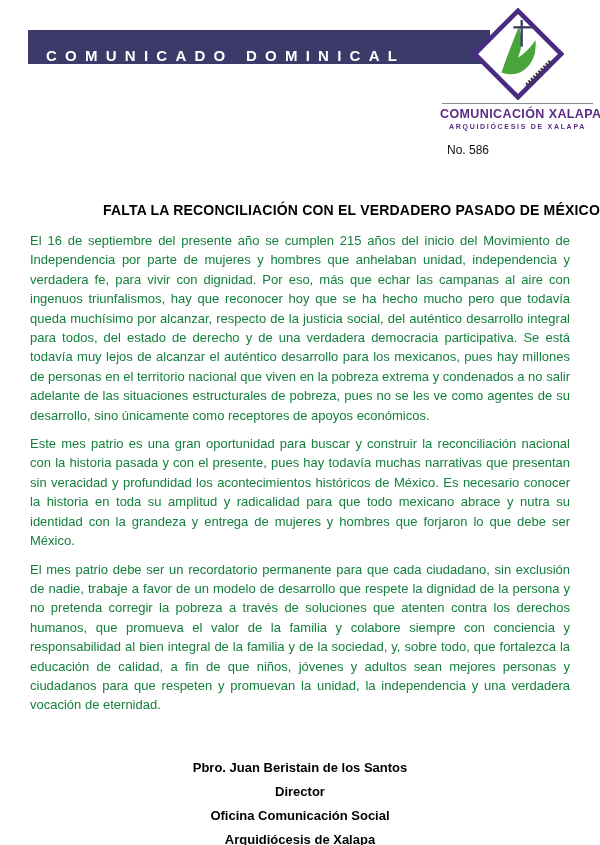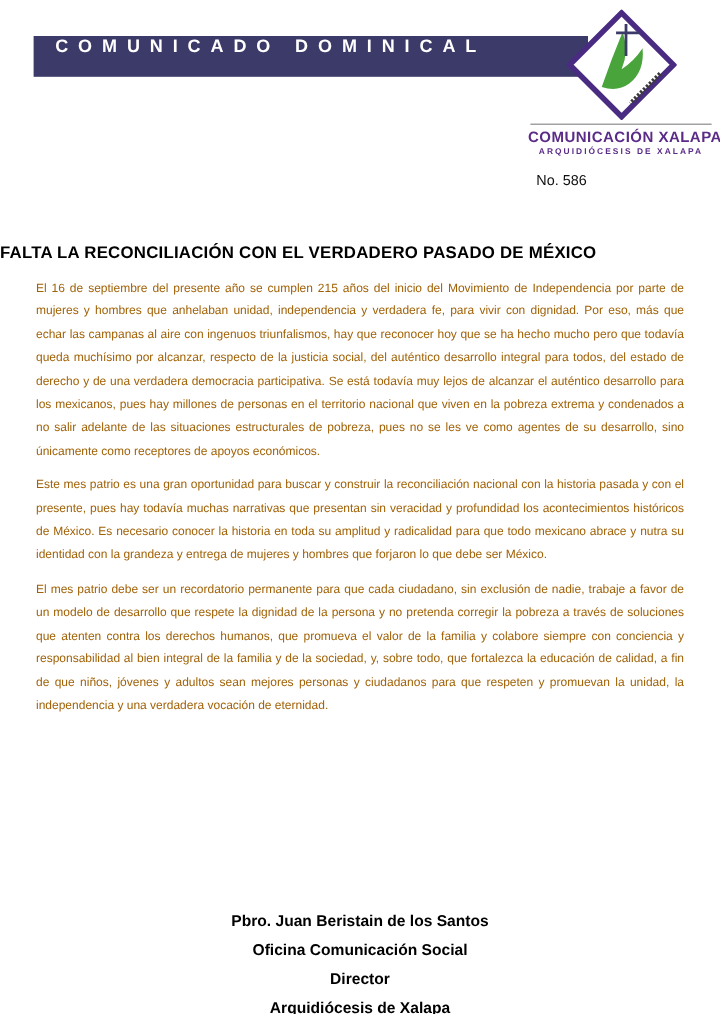--- a/index.html
+++ b/index.html
@@ -13,21 +13,21 @@
     background:#ffffff;
     overflow:hidden;
     margin:0 auto;
   }
 
   
   .banner {
     position:absolute; top:30px; left:28px;
     width:462px; height:34px;
     background:var(--banner-bg, #3c3a69);
-    display:flex; align-items:flex-start;
+    display:flex; align-items:flex-end;
     padding-left:18px;
   }
   .banner-text {
     color:#ffffff; font-weight:bold; font-size:15px;
     letter-spacing:0.55em; white-space:nowrap;
   }
 
   
   .logo-block {
     position:absolute; top:8px; right:5px;
@@ -49,30 +49,30 @@
   
   .meta {
     position:absolute; top:140px; right:93px;
     font-size:12px; line-height:21px; color:#111;
   }
   .meta .doc-number { display:block; padding-right:18px; }
 
   
   .doc-title {
     position:absolute; top:202px; left:0;
-    width:100%; text-align:left;
+    width:100%; text-align:right;
     font-weight:bold; font-size:14px; color:#000;
     letter-spacing:0.2px;
   }
 
   
   .body-text { position:absolute; top:231px; left:30px; right:30px; }
   .body-text p {
-    font-size:10px; line-height:19.4px;
-    text-align:justify; color:#a16207;
+    font-size:13px; line-height:19.4px;
+    text-align:justify; color:#15803d;
     margin-bottom:9px;
   }
 
   
   .signature {
     position:absolute; top:756px; left:0; width:100%;
     text-align:center; font-weight:bold;
     font-size:13px; line-height:24px; color:#000;
   }
 </style>
@@ -105,18 +105,18 @@
   <div class="doc-title">FALTA LA RECONCILIACIÓN CON EL VERDADERO PASADO DE MÉXICO</div>
 
   <div class="body-text">
     <p>El 16 de septiembre del presente año se cumplen 215 años del inicio del Movimiento de Independencia por parte de mujeres y hombres que anhelaban unidad, independencia y verdadera fe, para vivir con dignidad. Por eso, más que echar las campanas al aire con ingenuos triunfalismos, hay que reconocer hoy que se ha hecho mucho pero que todavía queda muchísimo por alcanzar, respecto de la justicia social, del auténtico desarrollo integral para todos, del estado de derecho y de una verdadera democracia participativa. Se está todavía muy lejos de alcanzar el auténtico desarrollo para los mexicanos, pues hay millones de personas en el territorio nacional que viven en la pobreza extrema y condenados a no salir adelante de las situaciones estructurales de pobreza, pues no se les ve como agentes de su desarrollo, sino únicamente como receptores de apoyos económicos.</p>
     <p>Este mes patrio es una gran oportunidad para buscar y construir la reconciliación nacional con la historia pasada y con el presente, pues hay todavía muchas narrativas que presentan sin veracidad y profundidad los acontecimientos históricos de México. Es necesario conocer la historia en toda su amplitud y radicalidad para que todo mexicano abrace y nutra su identidad con la grandeza y entrega de mujeres y hombres que forjaron lo que debe ser México.</p>
     <p>El mes patrio debe ser un recordatorio permanente para que cada ciudadano, sin exclusión de nadie, trabaje a favor de un modelo de desarrollo que respete la dignidad de la persona y no pretenda corregir la pobreza a través de soluciones que atenten contra los derechos humanos, que promueva el valor de la familia y colabore siempre con conciencia y responsabilidad al bien integral de la familia y de la sociedad, y, sobre todo, que fortalezca la educación de calidad, a fin de que niños, jóvenes y adultos sean mejores personas y ciudadanos para que respeten y promuevan la unidad, la independencia y una verdadera vocación de eternidad.</p>
   </div>
 
   <div class="signature">
     <div>Pbro. Juan Beristain de los Santos</div>
+    <div>Director</div>
     <div>Oficina Comunicación Social</div>
-    <div>Director</div>
     <div>Arquidiócesis de Xalapa</div>
   </div>
 
 </div>
 
 </body></html>

